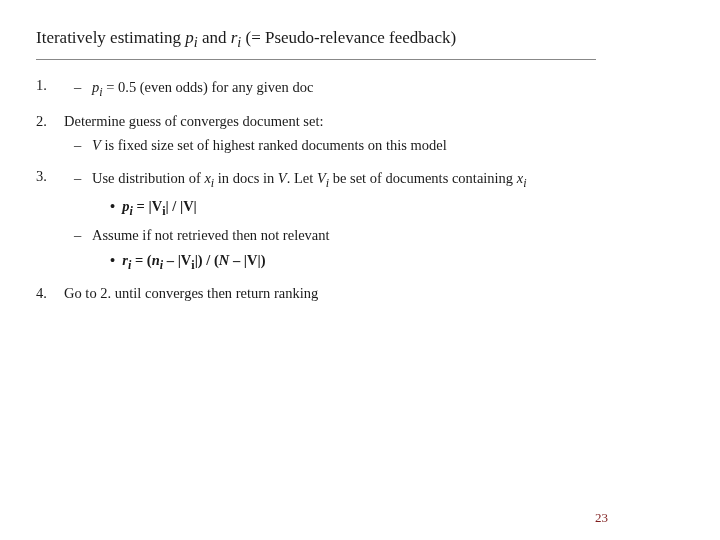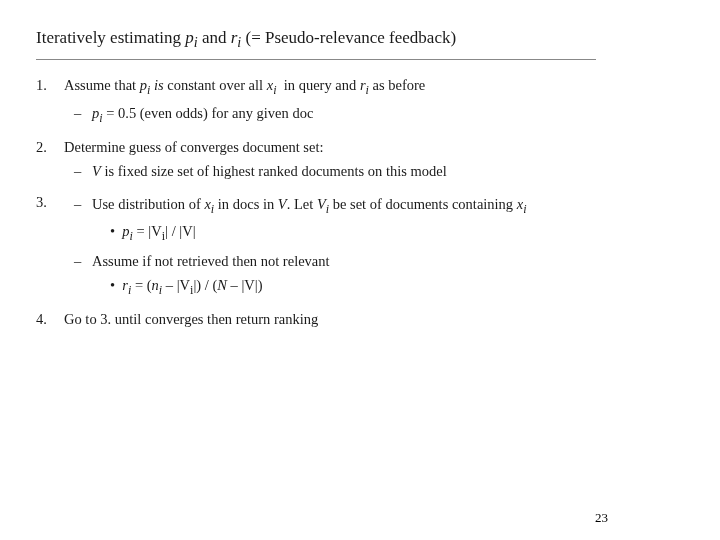--- a/index.html
+++ b/index.html
@@ -64,48 +64,46 @@
     }
     .dash {
       min-width: 12px;
     }
     .sub-body {
       flex: 1;
     }
     .bullet-item {
       margin-left: 18px;
       margin-top: 2px;
+      font-weight: bold;
     }
     em { font-style: italic; }
     .page-num {
       position: absolute;
       bottom: 14px;
       right: 24px;
       font-size: 13px;
-      color: #000000;
+      color: #7f1d1d;
     }
   </style>
 </head>
 <body>
 
 <div class="slide-container">
   <div class="title">
     Iteratively estimating <em>p<sub>i</sub></em> and <em>r<sub>i</sub></em> (= Pseudo-relevance feedback)
   </div>
   <hr class="divider">
 
   <div class="content">
     <ol class="main-list">
 
       <li>
         <span class="list-num">1.</span>
         <div class="list-body">
-          <div>
-            Assume that <em>p<sub>i</sub></em> <em>is</em> constant over all <em>x<sub>i</sub></em>&nbsp; in query and <em>r<sub>i</sub></em> as before
-          </div>
           <div class="sub-dash">
             <div class="sub-dash-line">
               <span class="dash">–</span>
               <span class="sub-body">
                 <em>p<sub>i</sub></em> = 0.5 (even odds) for any given doc
               </span>
             </div>
           </div>
         </div>
       </li>
@@ -147,21 +145,21 @@
                 </div>
               </span>
             </div>
           </div>
         </div>
       </li>
 
       <li>
         <span class="list-num">4.</span>
         <div class="list-body">
-          <div>Go to 3. until converges then return ranking</div>
+          <div>Go to 2. until converges then return ranking</div>
         </div>
       </li>
 
     </ol>
   </div>
 
   <div class="page-num">23</div>
 </div>
 
 </body></html>

